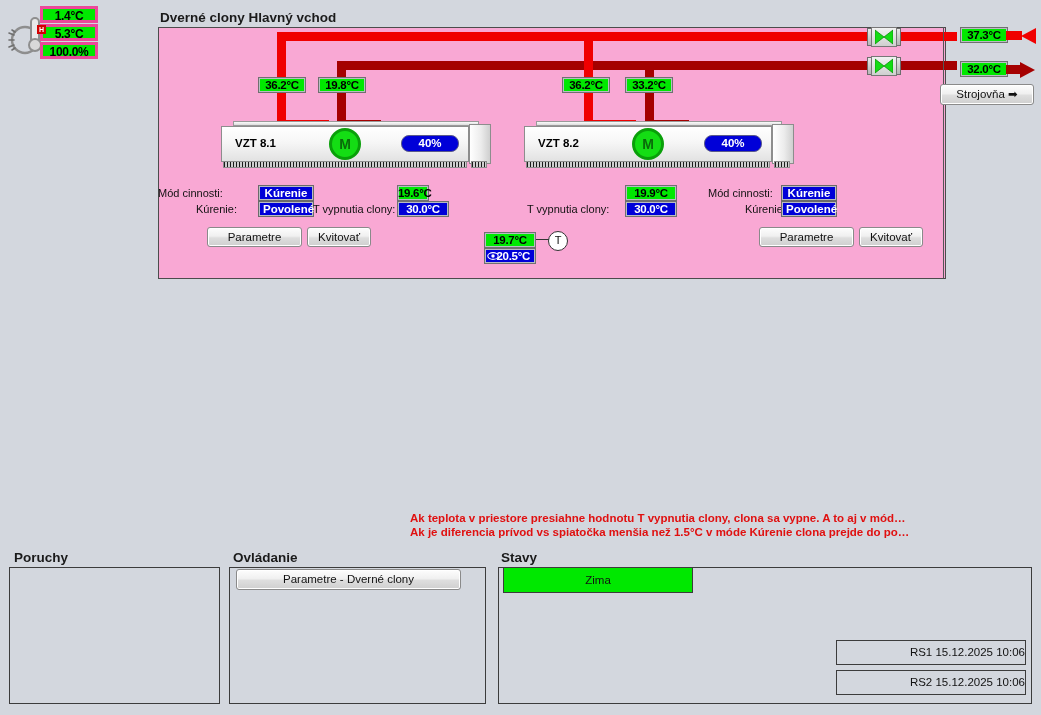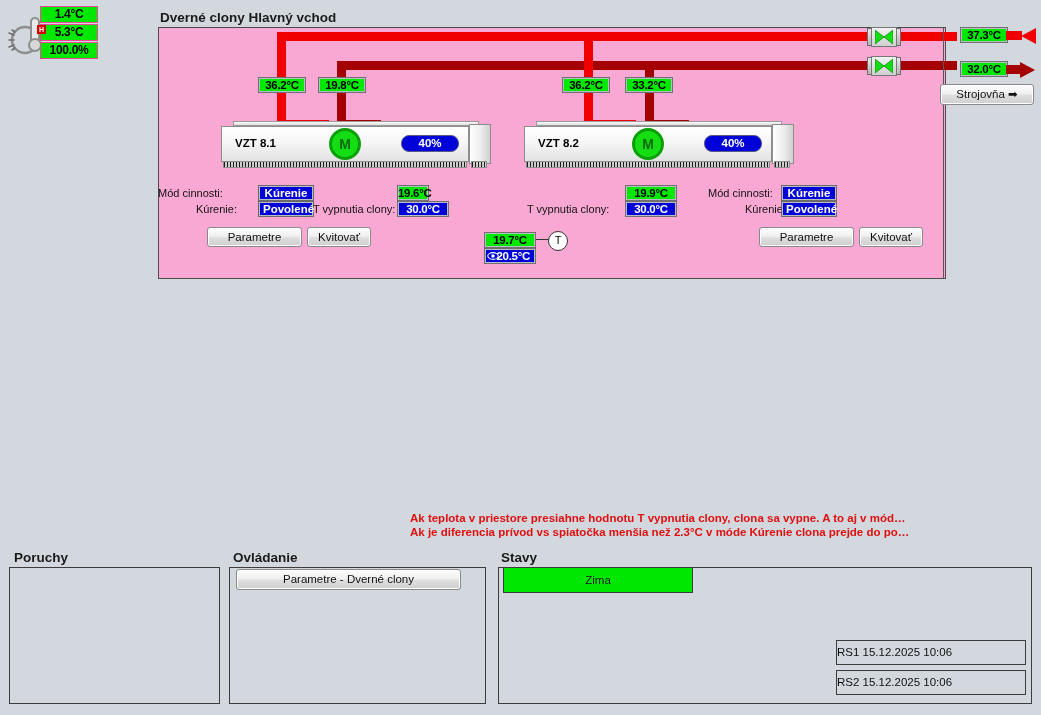--- a/index.html
+++ b/index.html
@@ -13,21 +13,21 @@
   .abs{position:absolute;}
 
   
   #outdoor{left:4px;top:4px;width:100px;height:60px;}
   #outdoor-icon{left:4px;top:12px;width:40px;height:44px;}
   .val-stack{position:absolute;left:36px;top:2px;width:58px;}
   .valbox{
     display:block;box-sizing:border-box;width:58px;height:17px;line-height:15px;
     margin-bottom:1px;text-align:center;
     font-size:12px;font-weight:bold;letter-spacing:-0.3px;
-    color:#000;background:#00e800;border:1px solid #ec4899;
+    color:#000;background:#00e800;border:3px solid #ec4899;
   }
   #hum-flag{position:absolute;left:33px;top:21px;width:9px;height:9px;
     background:#d40000;color:#fff;font-size:7px;line-height:9px;text-align:center;font-weight:bold;}
 
   
   .heading{font-size:13.5px;font-weight:bold;color:#1a1a1a;}
 
   
   #main-panel{left:158px;top:27px;width:786px;height:250px;
     background:#f9a8d4;border:1px solid #4c4c4c;}
@@ -98,21 +98,21 @@
   .tcircle{position:absolute;width:18px;height:18px;border-radius:50%;
     background:#fff;border:1px solid #333;font-size:11px;line-height:16px;text-align:center;color:#111;}
 
   
   .note{position:absolute;color:#e01010;font-size:11.5px;font-weight:bold;white-space:nowrap;overflow:hidden;}
 
   
   .panel-box{position:absolute;background:#d3d7de;border:1px solid #3c3c3c;box-sizing:border-box;}
   .state-chip{position:absolute;box-sizing:border-box;height:26px;line-height:24px;text-align:center;
     font-size:11.5px;color:#111;background:#00e800;border:1px solid #3c3c3c;}
-  .rs-btn{position:absolute;box-sizing:border-box;height:25px;line-height:23px;text-align:left;
+  .rs-btn{position:absolute;box-sizing:border-box;height:25px;line-height:23px;text-align:right;
     font-size:11.5px;color:#111;background:#d3d7de;border:1px solid #3c3c3c;}
 </style>
 </head>
 <body>
 
 <div class="abs" id="outdoor">
   <svg id="outdoor-icon" class="abs" viewBox="0 0 40 44">
     <ellipse cx="17" cy="24" rx="13" ry="13" fill="none" stroke="#8e8e8e" stroke-width="2.4"></ellipse>
     <rect x="23" y="2" width="8" height="26" rx="4" fill="#e9e9e9" stroke="#8e8e8e" stroke-width="2"></rect>
     <circle cx="27" cy="29" r="6" fill="#d8d8d8" stroke="#8e8e8e" stroke-width="2"></circle>
@@ -240,21 +240,21 @@
 <div class="abs pipe ret" style="left:1006px;top:65px;width:16px;height:9px;"></div>
 <svg class="abs" style="left:1020px;top:27px;width:16px;height:18px;" viewBox="0 0 16 18">
   <polygon points="16,1 16,17 1,9" fill="#f00000"></polygon>
 </svg>
 <svg class="abs" style="left:1020px;top:61px;width:16px;height:18px;" viewBox="0 0 16 18">
   <polygon points="0,1 0,17 15,9" fill="#a50000"></polygon>
 </svg>
 <div class="btn" style="left:940px;top:84px;width:94px;height:21px;line-height:19px;">Strojovňa ➡</div>
 
 <div class="note" style="left:410px;top:512px;width:546px;height:13px;">Ak teplota v priestore presiahne hodnotu T vypnutia clony, clona sa vypne. A to aj v mód…</div>
-<div class="note" style="left:410px;top:526px;width:546px;height:13px;">Ak je diferencia prívod vs spiatočka menšia než 2.3°C v móde Kúrenie clona prejde do po…</div>
+<div class="note" style="left:410px;top:526px;width:546px;height:13px;">Ak je diferencia prívod vs spiatočka menšia než 1.5°C v móde Kúrenie clona prejde do po…</div>
 
 <div class="abs heading" style="left:14px;top:550px;">Poruchy</div>
 <div class="panel-box" style="left:9px;top:567px;width:211px;height:137px;"></div>
 
 <div class="abs heading" style="left:233px;top:550px;">Ovládanie</div>
 <div class="panel-box" style="left:229px;top:567px;width:257px;height:137px;"></div>
 <div class="btn" style="left:236px;top:569px;width:225px;height:21px;line-height:19px;">Parametre - Dverné clony</div>
 
 <div class="abs heading" style="left:501px;top:550px;">Stavy</div>
 <div class="panel-box" style="left:498px;top:567px;width:534px;height:137px;"></div>

